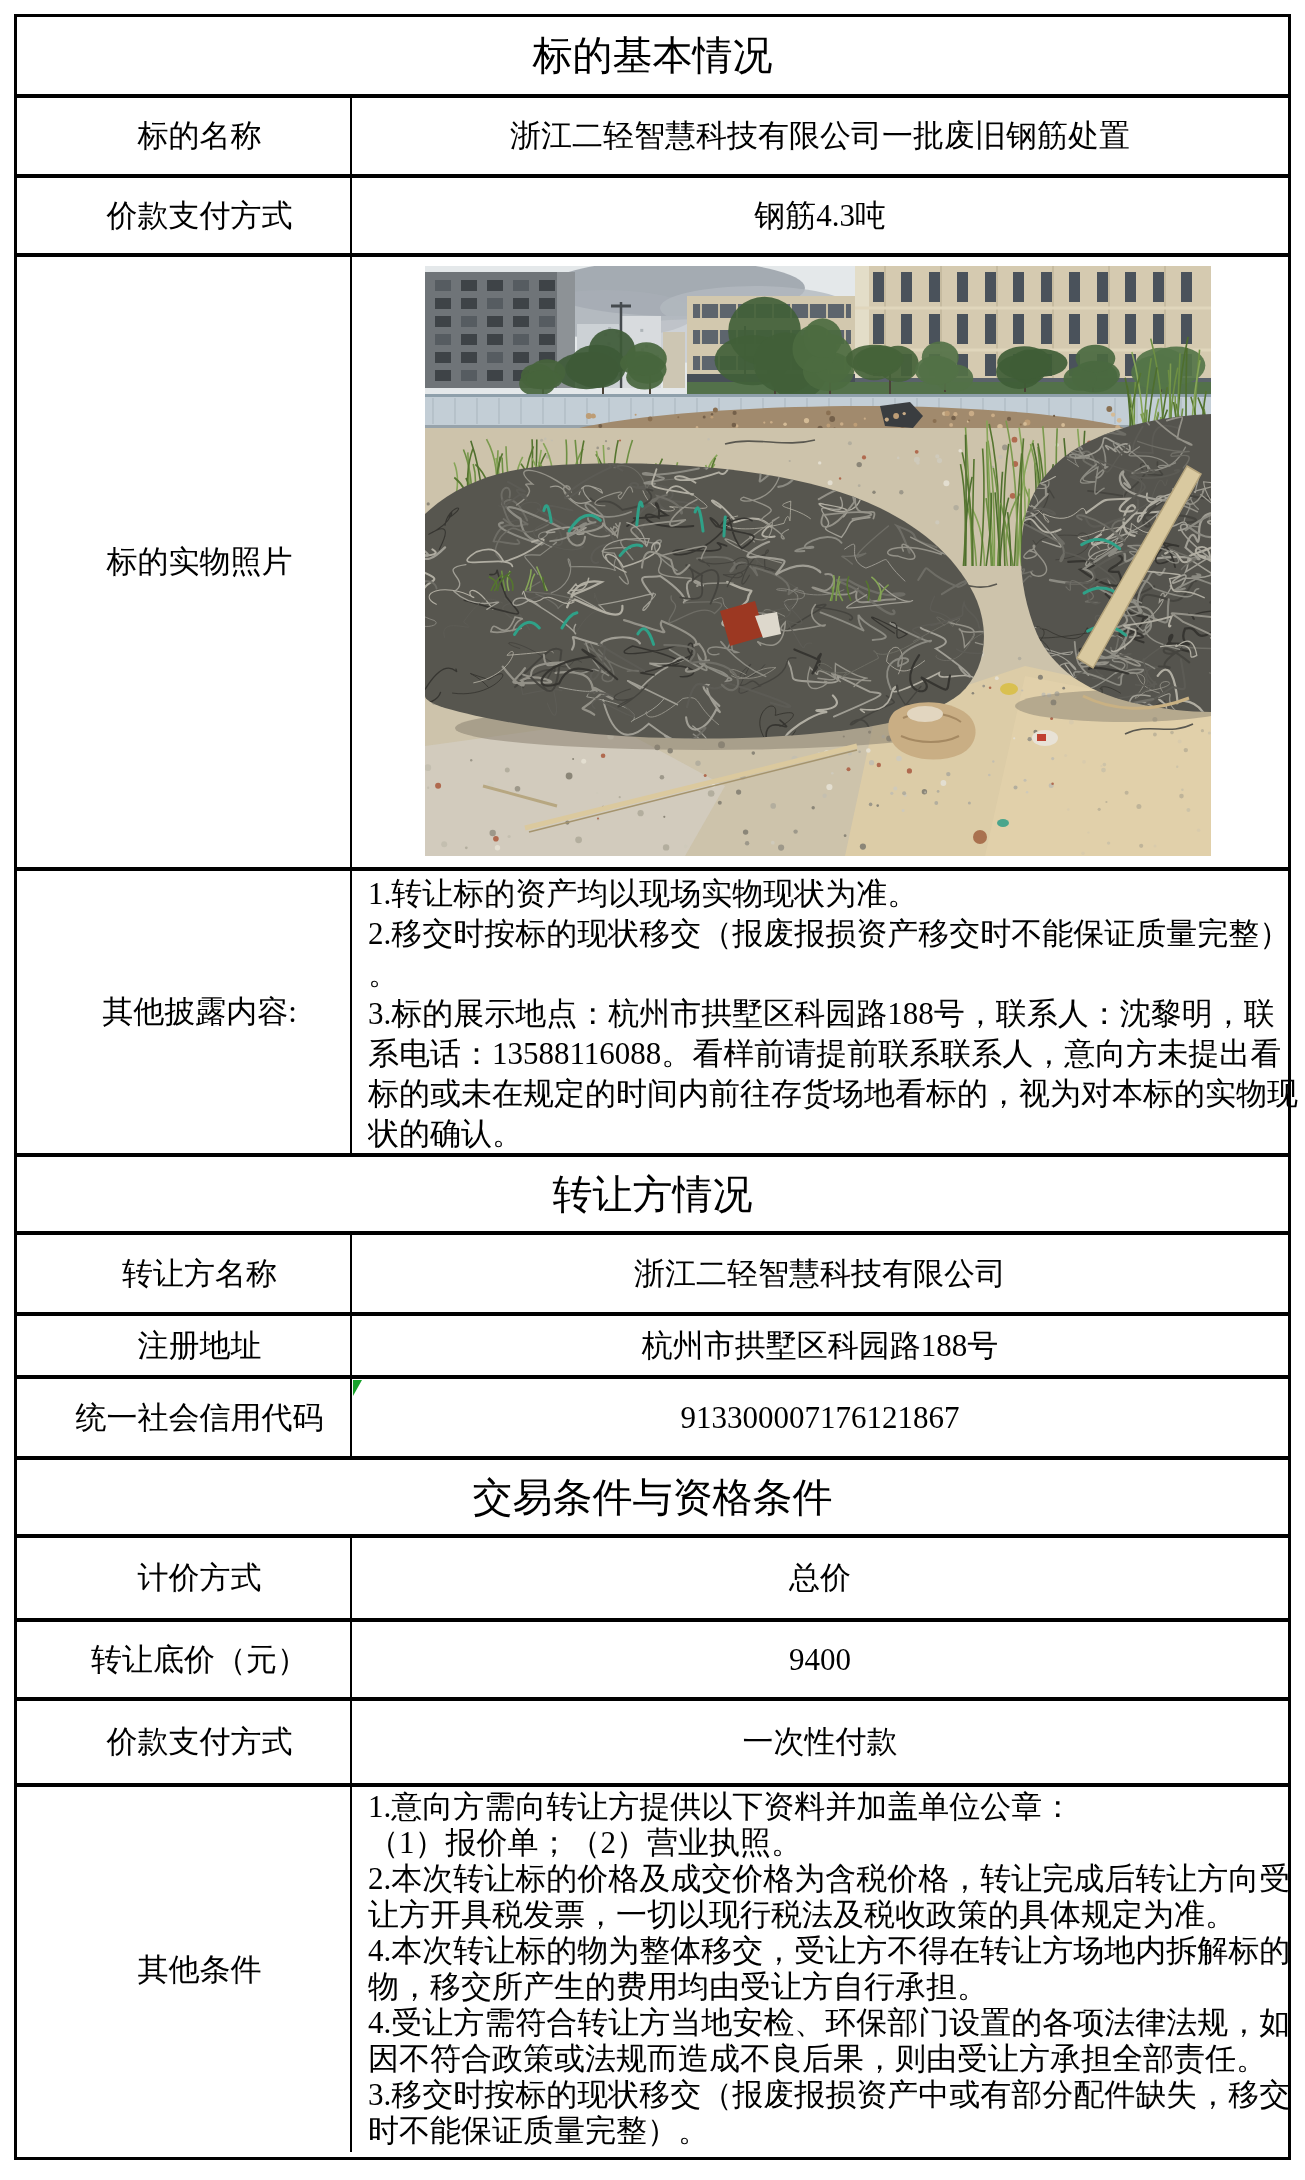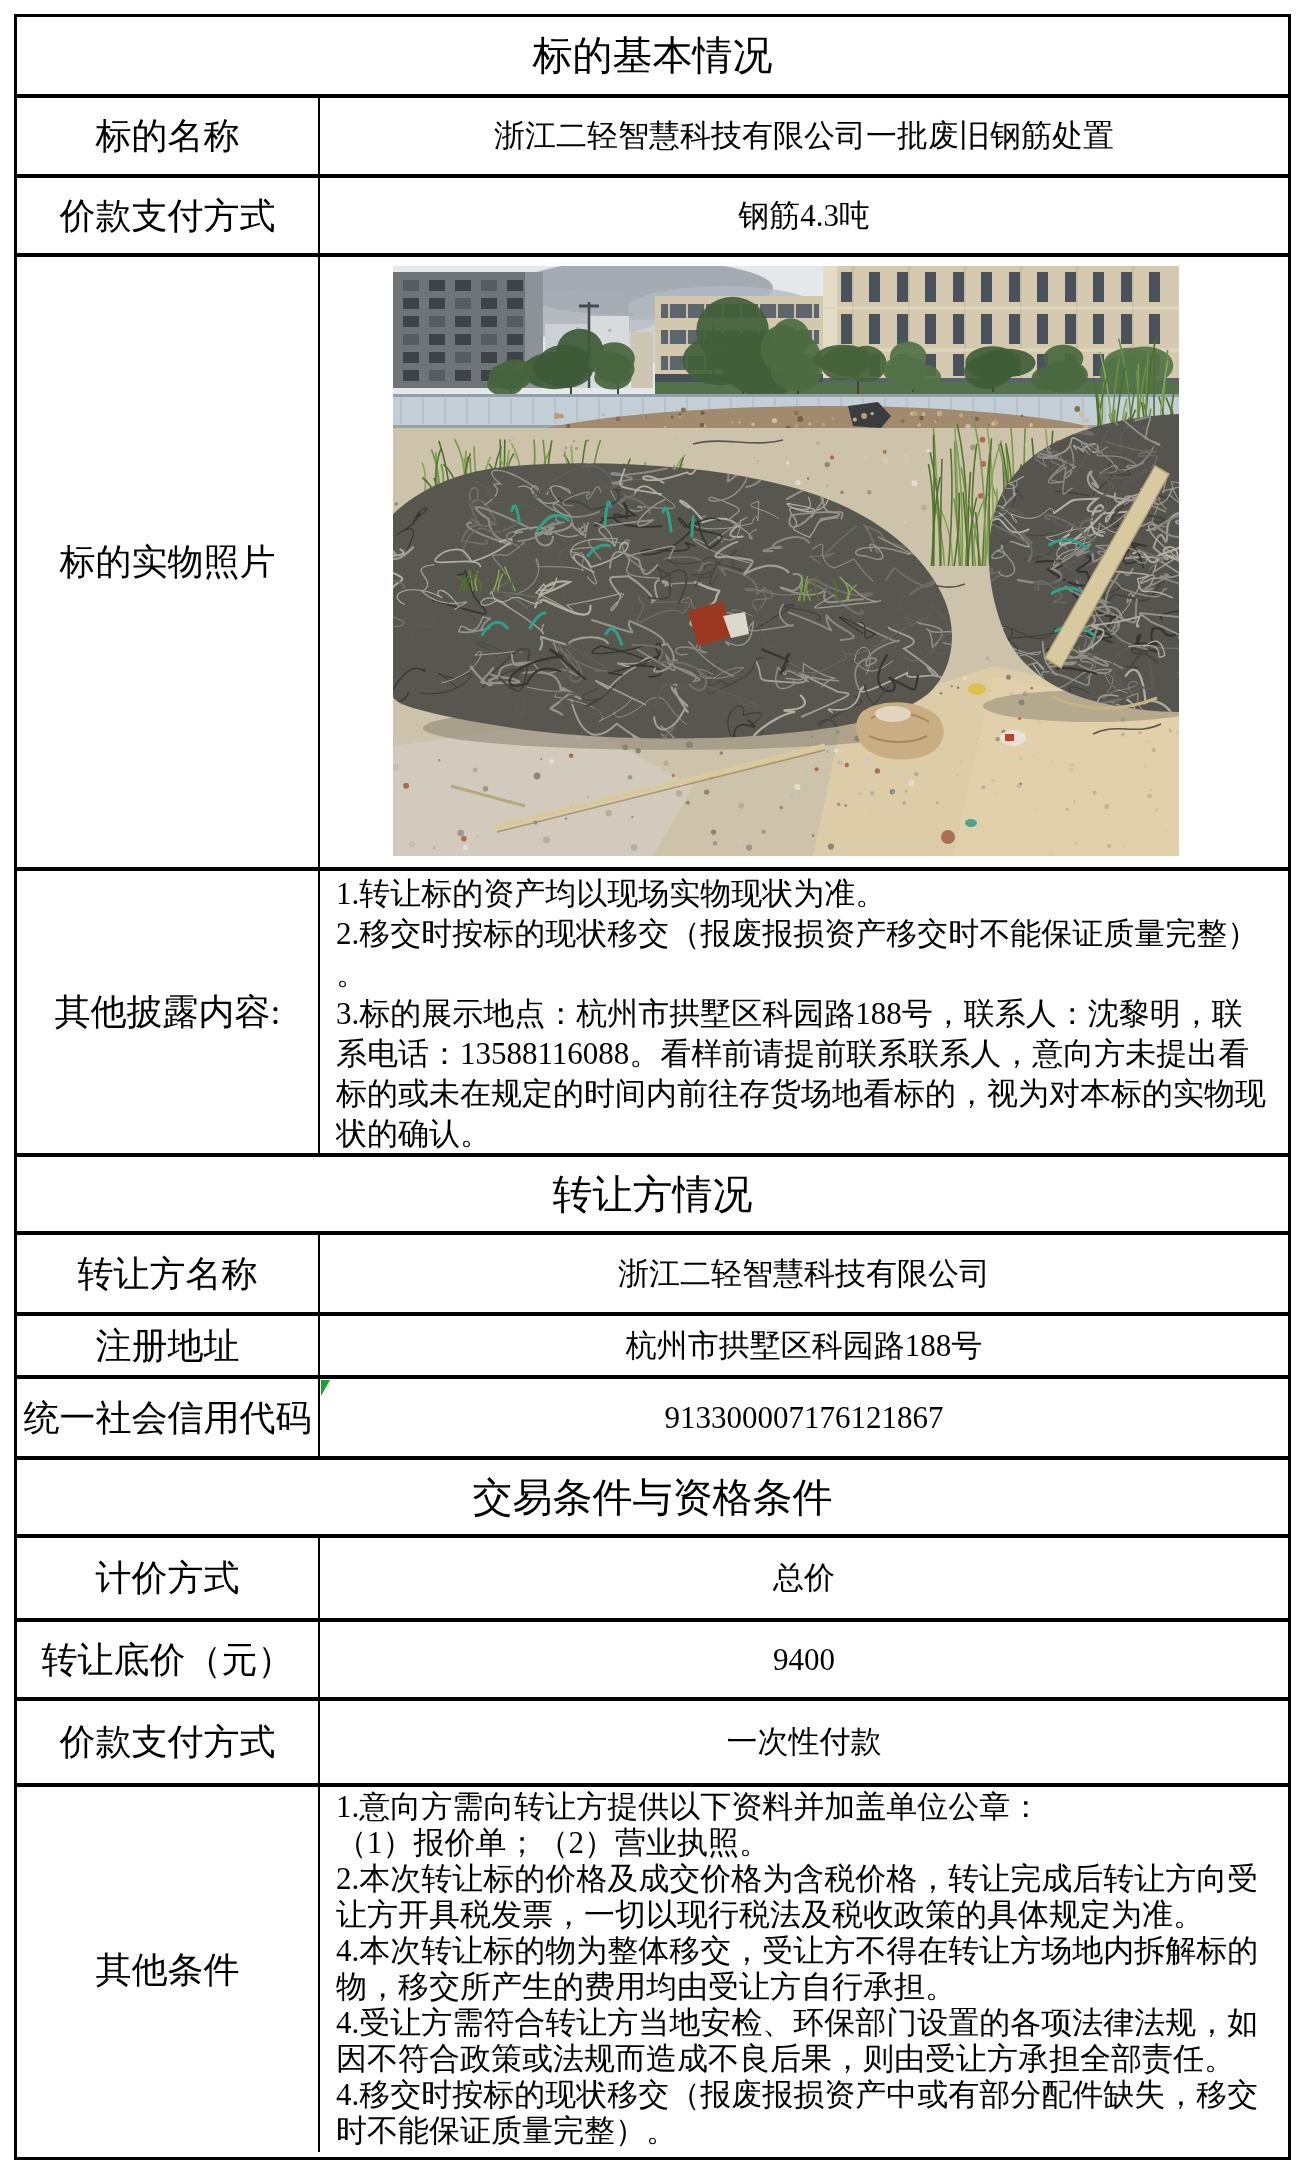--- a/index.html
+++ b/index.html
@@ -10,21 +10,21 @@
   .doc-table{
     position:absolute;left:14px;top:14px;width:1277px;height:2146px;
     border:3px solid #000;box-sizing:border-box;background:#fff;
     display:flex;flex-direction:column;
   }
   .row{display:flex;box-sizing:border-box;border-bottom:4px solid #000;flex:0 0 auto;}
   .row.last{border-bottom:none;}
   .label-cell{
     width:303px;flex:0 0 303px;border-right:2px solid #000;box-sizing:border-box;
     display:flex;align-items:center;justify-content:center;text-align:center;
-    font-size:36px;line-height:38px;
+    font-size:31px;line-height:38px;margin-left:32px;
   }
   .value-cell{
     flex:1 1 auto;display:flex;align-items:center;justify-content:center;
     font-size:31px;position:relative;box-sizing:border-box;
   }
   .section-cell{
     flex:1 1 auto;display:flex;align-items:center;justify-content:center;
     font-weight:normal;font-size:40px;box-sizing:border-box;
   }
   .text-cell{
@@ -1374,17 +1374,17 @@
     <div class="label-cell">其他条件</div>
     <div class="text-cell lh36">
       <div class="tline">1.意向方需向转让方提供以下资料并加盖单位公章：</div>
       <div class="tline">（1）报价单；（2）营业执照。</div>
       <div class="tline">2.本次转让标的价格及成交价格为含税价格，转让完成后转让方向受</div>
       <div class="tline">让方开具税发票，一切以现行税法及税收政策的具体规定为准。</div>
       <div class="tline">4.本次转让标的物为整体移交，受让方不得在转让方场地内拆解标的</div>
       <div class="tline">物，移交所产生的费用均由受让方自行承担。</div>
       <div class="tline">4.受让方需符合转让方当地安检、环保部门设置的各项法律法规，如</div>
       <div class="tline">因不符合政策或法规而造成不良后果，则由受让方承担全部责任。</div>
-      <div class="tline">4.移交时按标的现状移交（报废报损资产中或有部分配件缺失，移交</div>
+      <div class="tline">3.移交时按标的现状移交（报废报损资产中或有部分配件缺失，移交</div>
       <div class="tline">时不能保证质量完整）。</div>
     </div>
   </div>
 </div>
 
 </body></html>

